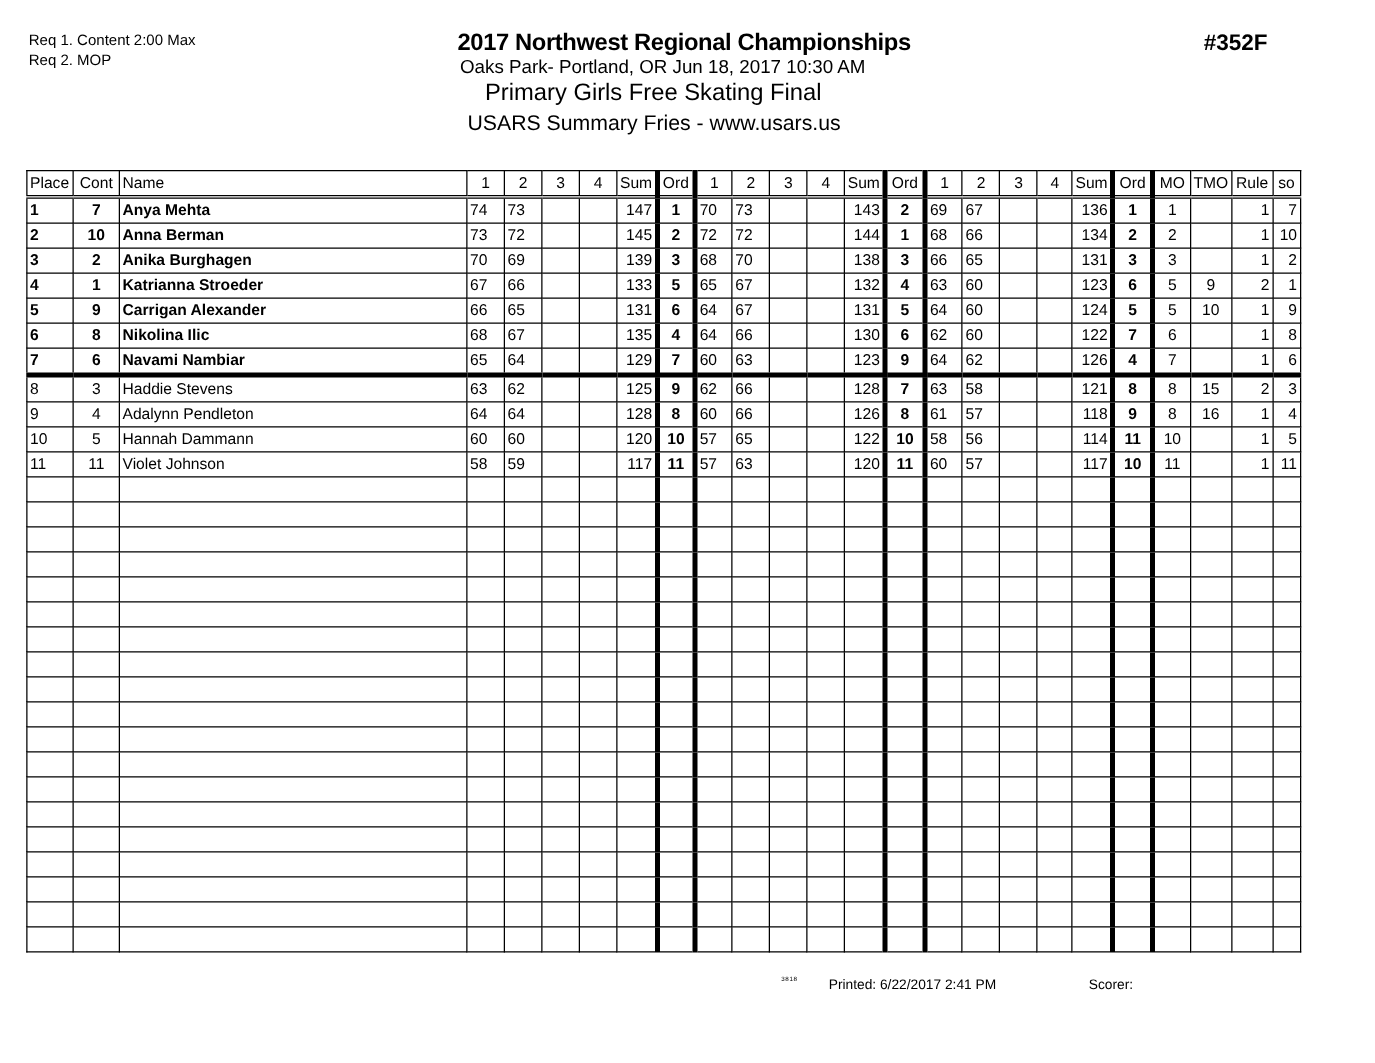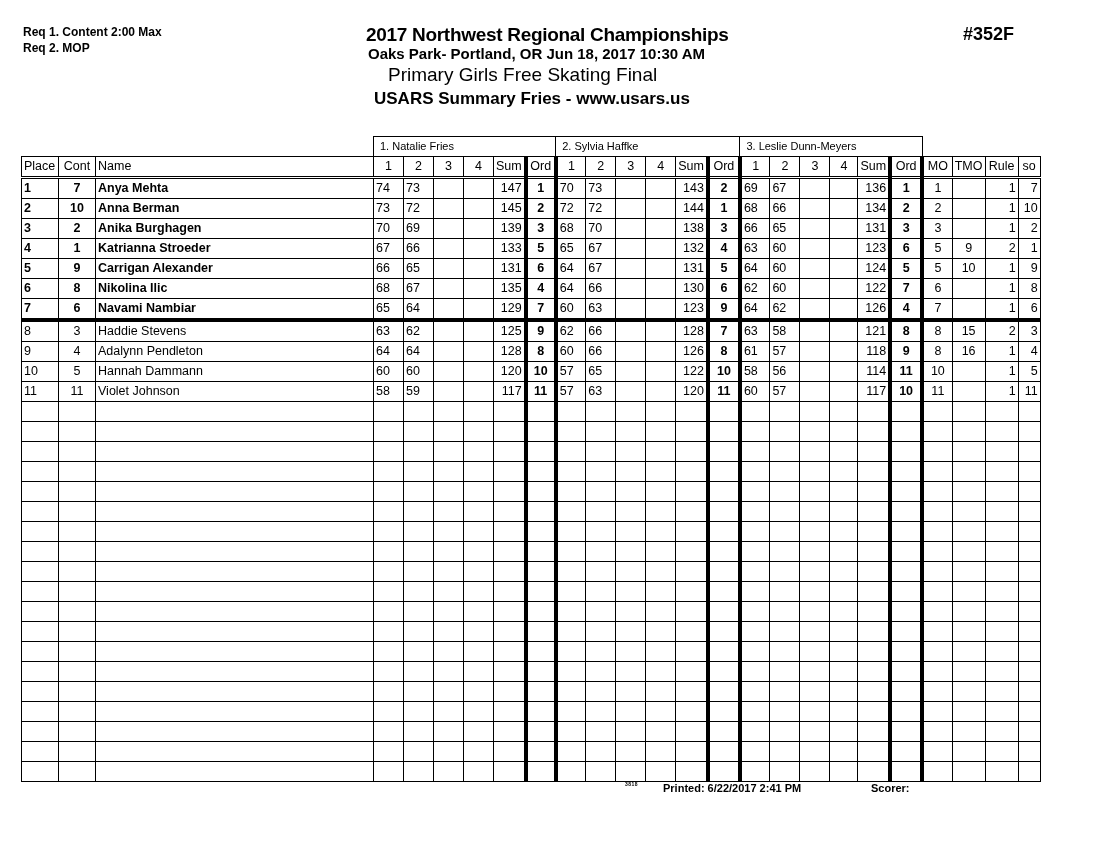--- a/index.html
+++ b/index.html
@@ -1,17 +1,17 @@
 <!DOCTYPE html>
 <html><head>
 <meta charset="utf-8">
 <style>
   html, body { margin:0; padding:0; background:#ffffff; }
   body { width:1100px; height:850px; position:relative; overflow:hidden; font-family:"Liberation Sans", sans-serif; color:#000; }
-  .abs { position:absolute;font-weight:bold; }
+  .abs { position:absolute; }
   .req { left:23px; font-size:12px; line-height:16px; }
   .title1 { left:366px; top:24px; font-size:19px; font-weight:bold; letter-spacing:-0.3px; }
   .title2 { left:368px; top:45px; font-size:15px; }
   .title3 { left:388px; top:64px; font-size:19px; font-weight:normal; }
   .title4 { left:374px; top:89px; font-size:17px; }
   .eventno { left:963px; top:24px; font-size:18px; font-weight:bold;text-align:center; }
   table.grid { position:absolute; left:21px; top:136px; border-collapse:collapse; table-layout:fixed; font-size:12.5px; }
   table.grid td { border:1px solid #000; height:19px; padding:0 2px; white-space:nowrap; overflow:hidden; line-height:19px; }
   table.grid tr.judges td { border-top:none; border-left:none; border-right:none; border-bottom:none; }
   table.grid tr.judges td.jbox { border:1px solid #000; border-bottom:1px solid #000; font-size:11px; padding-left:6px; }
@@ -59,27 +59,20 @@
       <col style="width:30px">
       <col style="width:28px">
       <col style="width:30px">
       <col style="width:32px">
     <col style="width:30px">
       <col style="width:33px">
       <col style="width:33px">
       <col style="width:22px">
   </colgroup>
   <tbody id="tbody">
-    <tr class="judges">
-      <td colspan="3"></td>
-      <td class="jbox" colspan="6">1.  Natalie Fries</td>
-      <td class="jbox" colspan="6">2.  Sylvia Haffke</td>
-      <td class="jbox" colspan="6">3.  Leslie Dunn-Meyers</td>
-      <td colspan="4"></td>
-    </tr>
     <tr class="hdr">
       <td class="nm">Place</td>
       <td>Cont</td>
       <td class="nm">Name</td>
       <td>1</td>
       <td>2</td>
       <td>3</td>
       <td>4</td>
       <td class="thickR">Sum</td>
       <td class="thickR">Ord</td>

